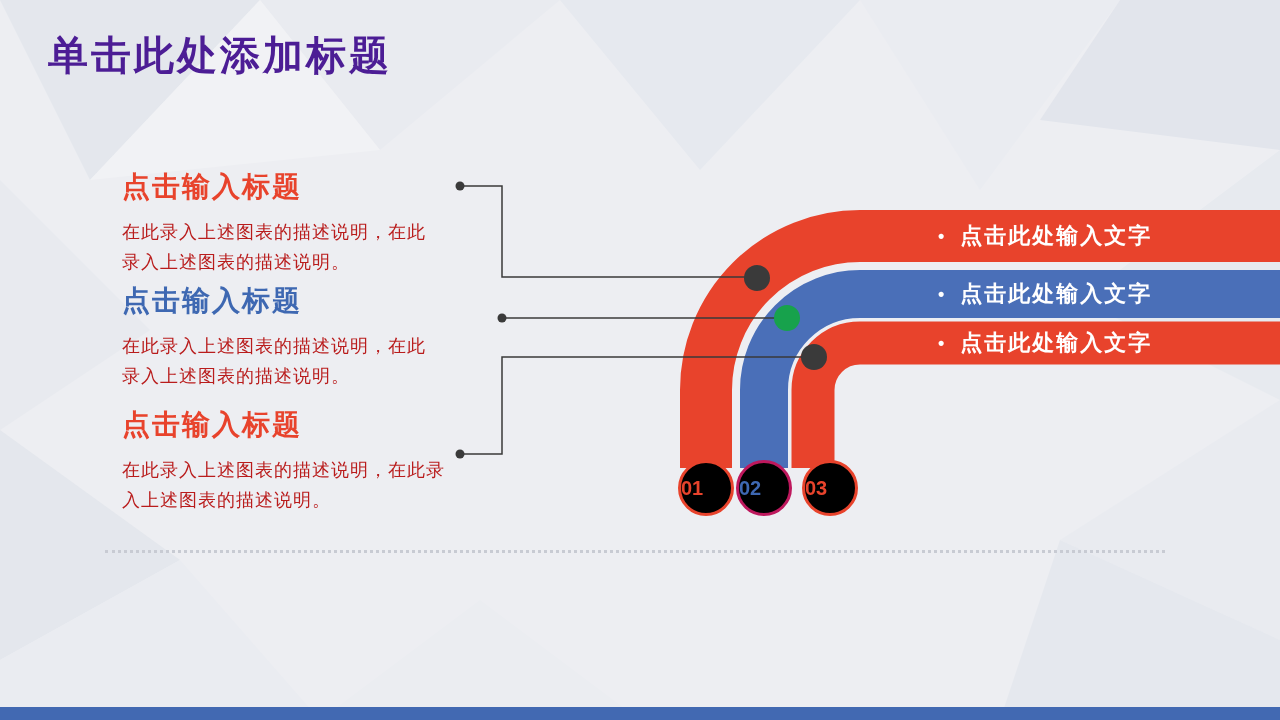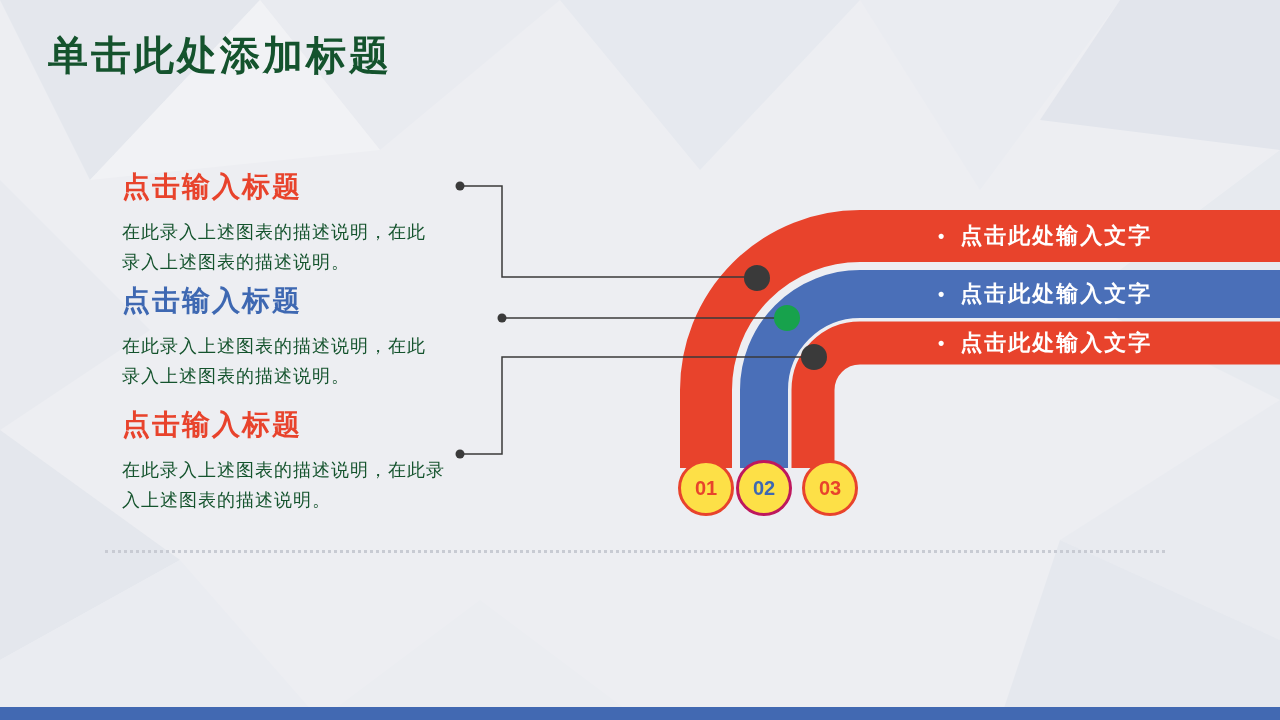--- a/index.html
+++ b/index.html
@@ -6,46 +6,46 @@
   html, body { width:1280px; height:720px; }
   body {
     font-family:"Liberation Sans","DejaVu Sans",sans-serif;
     background:#EDEEF2;
   }
   .slide { position:relative; width:1280px; height:720px; background:#EDEEF2; overflow:hidden; }
   .bg-poly, .diagram { position:absolute; left:0; top:0; }
 
   .title {
     position:absolute; left:48px; top:28px;
-    font-size:40px; font-weight:bold; color:#14532d; letter-spacing:3px;
+    font-size:40px; font-weight:bold; color:#4c1d95; letter-spacing:3px;
   }
 
   .text-block { position:absolute; left:122px; }
   .tb1 { top:168px; }
   .tb2 { top:282px; }
   .tb3 { top:406px; }
   .tb-heading { font-size:28px; font-weight:bold; letter-spacing:2px; margin-bottom:11px; }
   .tb-heading.red { color:#E8432C; }
   .tb-heading.blue { color:#3E68B2; }
-  .tb-body { font-size:18px; letter-spacing:1px; color:#14532d; line-height:30px; width:310px; }
+  .tb-body { font-size:18px; letter-spacing:1px; color:#b91c1c; line-height:30px; width:310px; }
   .tb3 .tb-body { width:330px; }
 
   .bar-label {
     position:absolute; left:938px; height:28px;
     display:flex; align-items:center; gap:14px;
     color:#fff; font-weight:bold; font-size:22px; letter-spacing:2px;
   }
   .bar-label .bullet { font-size:18px; }
   .bl1 { top:222px; }
   .bl2 { top:280px; }
   .bl3 { top:329px; }
 
   .num-circle {
     position:absolute; top:460px; width:56px; height:56px; border-radius:50%;
-    background:#fde047; display:flex; align-items:center; justify-content:center;
+    background:#000000; display:flex; align-items:center; justify-content:flex-start;
     font-weight:bold; font-size:20px;
   }
   .num-circle.red  { border:3px solid #E8432C; color:#E8432C; }
   .num-circle.blue { border:3px solid #be185d; color:#3E68B2; }
   .nc1 { left:678px; }
   .nc2 { left:736px; }
   .nc3 { left:802px; }
 
   .divider {
     position:absolute; left:105px; top:550px; width:1060px; height:0;

